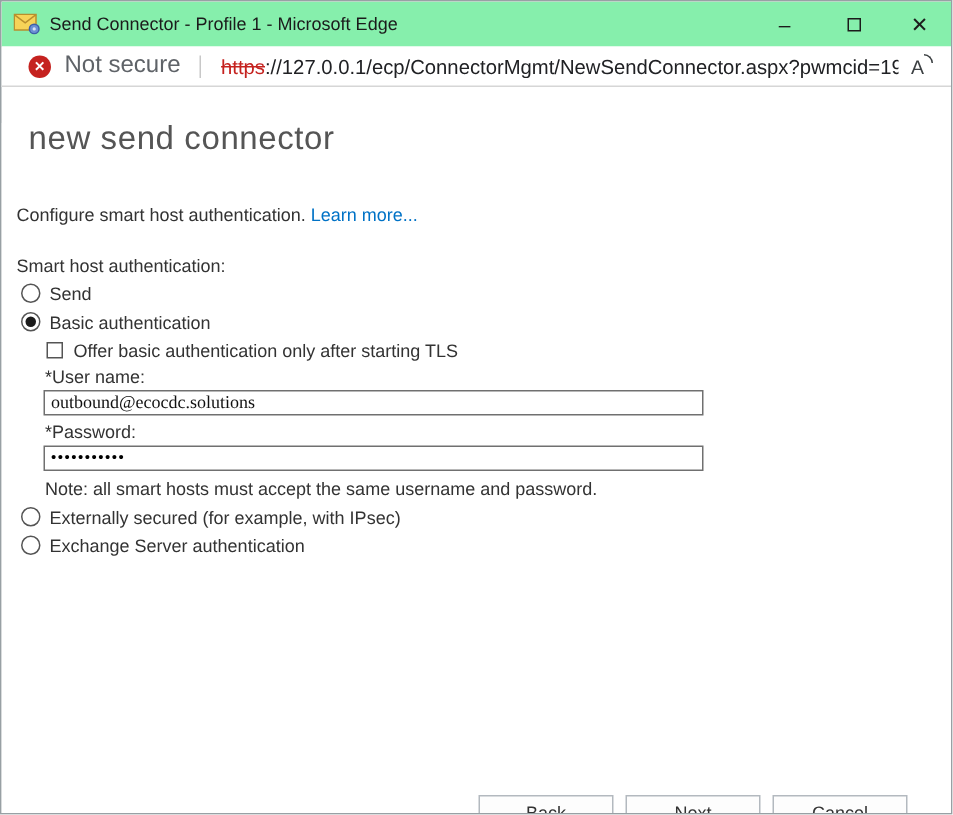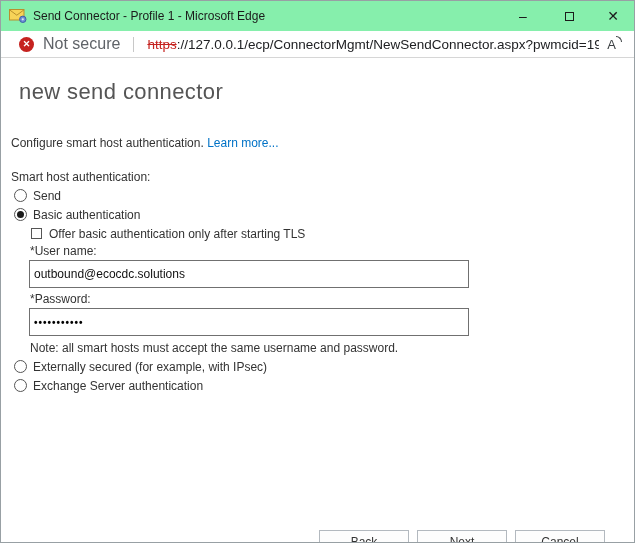--- a/index.html
+++ b/index.html
@@ -97,25 +97,25 @@
   .checkbox-row { display:flex; align-items:center; margin:5px 0 0 30px; height:13px; cursor:default; }
   .checkbox {
     width:11px; height:11px;
     border:1px solid #555; background:#fff;
     margin-right:7px; flex:0 0 auto;
   }
   .field-label { margin:4px 0 0 29px; line-height:14px; }
   .textfield {
     display:block;
     margin:2px 0 0 28px;
-    width:440px; height:28px;
+    width:440px; height:17px;
     border:1px solid #707070;
     padding:0 4px;
     font-size:12px; color:#111;
-    font-family:Liberation Sans, sans-serif;
+    font-family:Liberation Serif, serif;
     background:#fff;
   }
   .textfield.password { font-size:10px; font-weight:bold; letter-spacing:1px; color:#000; }
   .note { margin:5px 0 0 29px; line-height:14px; }
   
   .footer-buttons {
     position:absolute; right:29px; bottom:14px;
     display:flex; gap:8px;
   }
   .btn {

